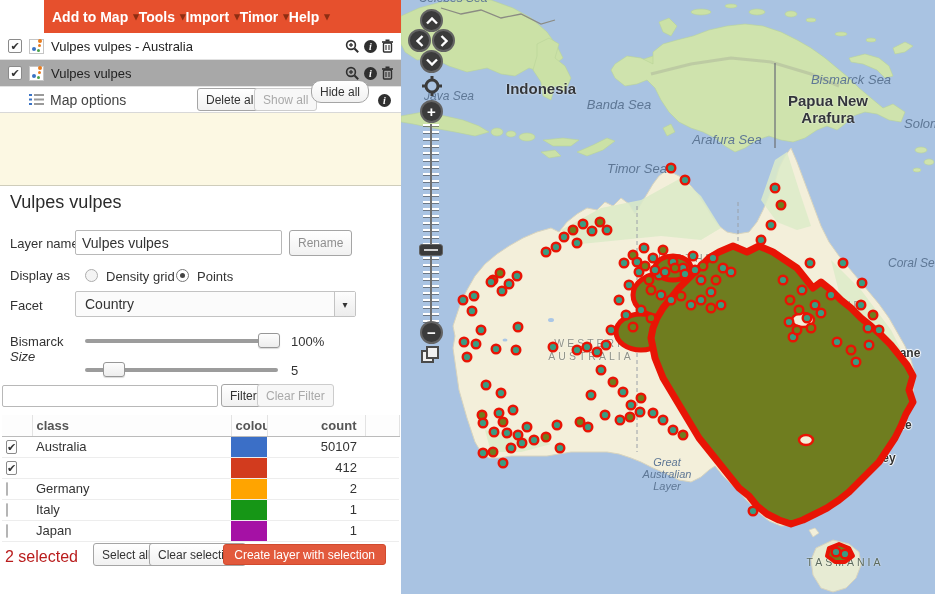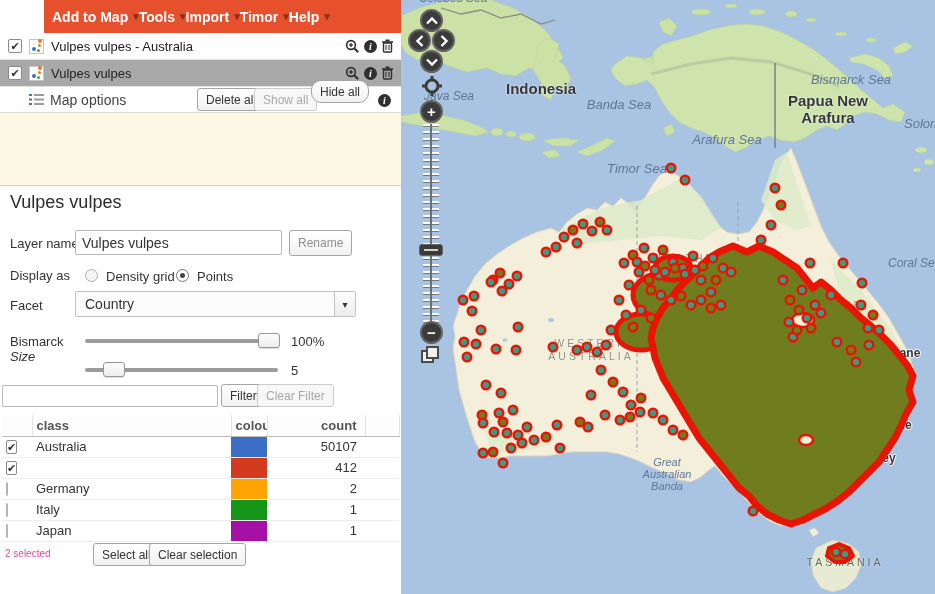--- a/index.html
+++ b/index.html
@@ -62,21 +62,21 @@
   .clearfilter-btn { position:absolute; left:257px; top:198px; }
 
   .facet-table { position:absolute; left:2px; top:229px; width:397px; border-collapse:collapse; table-layout:fixed; font-size:13px; }
   .facet-table th { height:21px; font-weight:bold; color:#555; text-align:left; border-bottom:1px solid #bbb; border-right:1px solid #e3e3e3; background:#fdfdfd; padding:0 4px; overflow:hidden; white-space:nowrap; }
   .facet-table td { height:20px; border-bottom:1px solid #ededed; color:#333; padding:0 4px; overflow:hidden; white-space:nowrap; }
   .facet-table .c-count, .facet-table th.c-count { text-align:right; padding-right:8px; }
   .facet-table td.c-color { padding:0; }
   .swatch { width:100%; height:20px; }
   .row-cb { margin:0 auto; }
 
-  .sel-count { position:absolute; left:5px; top:362px; font-size:10px; color:#ec4899; }
+  .sel-count { position:absolute; left:5px; top:362px; font-size:16px; color:#b91c1c; }
   .selall-btn { position:absolute; left:93px; top:357px; }
   .clearsel-btn { position:absolute; left:149px; top:357px; }
   .orange-btn { position:absolute; right:15px; height:21px; display:inline-flex; align-items:center; padding:0 10px; background:#e2593c; border:1px solid #d14a2e; border-radius:3px; color:#fff; font-size:12px; cursor:pointer; white-space:nowrap; }
   .create-with { top:358px; }
   .create-without { top:382px; }
 
   
   .map { position:absolute; left:401px; top:0; width:534px; height:594px; overflow:hidden; background:#a9c3e2; }
   .map svg { position:absolute; left:0; top:0; }
   .map-labels { position:absolute; inset:0; pointer-events:none; }
@@ -297,20 +297,21 @@
               </td>
           <td class="c-count">1</td>
               <td></td>
         </tr>
       </tbody>
         </table>
 
       <span class="sel-count">2 selected</span>
       <button class="btn selall-btn">Select all</button>
       <button class="btn clearsel-btn">Clear selection</button>
+      <button class="orange-btn create-with">Create layer with selection</button>
     </div>
   </div>
 
   <div class="map">
 
     <svg width="534" height="594" viewBox="0 0 534 594">
       <rect x="0" y="0" width="534" height="594" fill="#a9c3e2"></rect>
       <g fill="#cbe1a6" stroke="#b8d398" stroke-width="0.6">
         <polygon points="0,16 18,8 40,2 64,0 90,0 112,8 130,18 146,32 156,46 162,58 152,66 140,72 128,68 114,76 100,74 86,68 66,72 48,66 32,58 16,60 4,52 0,44"></polygon>
         <polygon points="136,44 148,38 158,44 154,58 164,66 170,78 164,92 154,86 150,100 142,96 140,82 132,70 136,56"></polygon>
@@ -383,21 +384,21 @@
           <div>TERRITORY</div>
         </div>
       <div class="mlabel state" style="left:412px; top:305px;">QUEENSLAND</div>
       <div class="mlabel state" style="left:190px; top:350px;">
           <div>WESTERN</div>
           <div>AUSTRALIA</div>
         </div>
       <div class="mlabel sea" style="left:266px; top:474px; font-size:11px; line-height:12px;">
           <div>Great</div>
           <div>Australian</div>
-          <div>Banda</div>
+          <div>Layer</div>
         </div>
       <div class="mlabel state" style="left:444px; top:562px; color:#5d6b5d;">TASMANIA</div>
       <div class="mlabel city" style="left:468px; top:346px;">Brisbane</div>
       <div class="mlabel city" style="left:452px; top:418px;">Newcastle</div>
       <div class="mlabel city" style="left:452px; top:451px;">Sydney</div>
     </div>
 
     <svg id="dots-layer" width="534" height="594" viewBox="0 0 534 594" style="pointer-events:none;">
       <g stroke="#e81405" stroke-linejoin="round" fill="#6f7d1f">
         <ellipse cx="262" cy="295" rx="30" ry="22" stroke-width="5"></ellipse>

